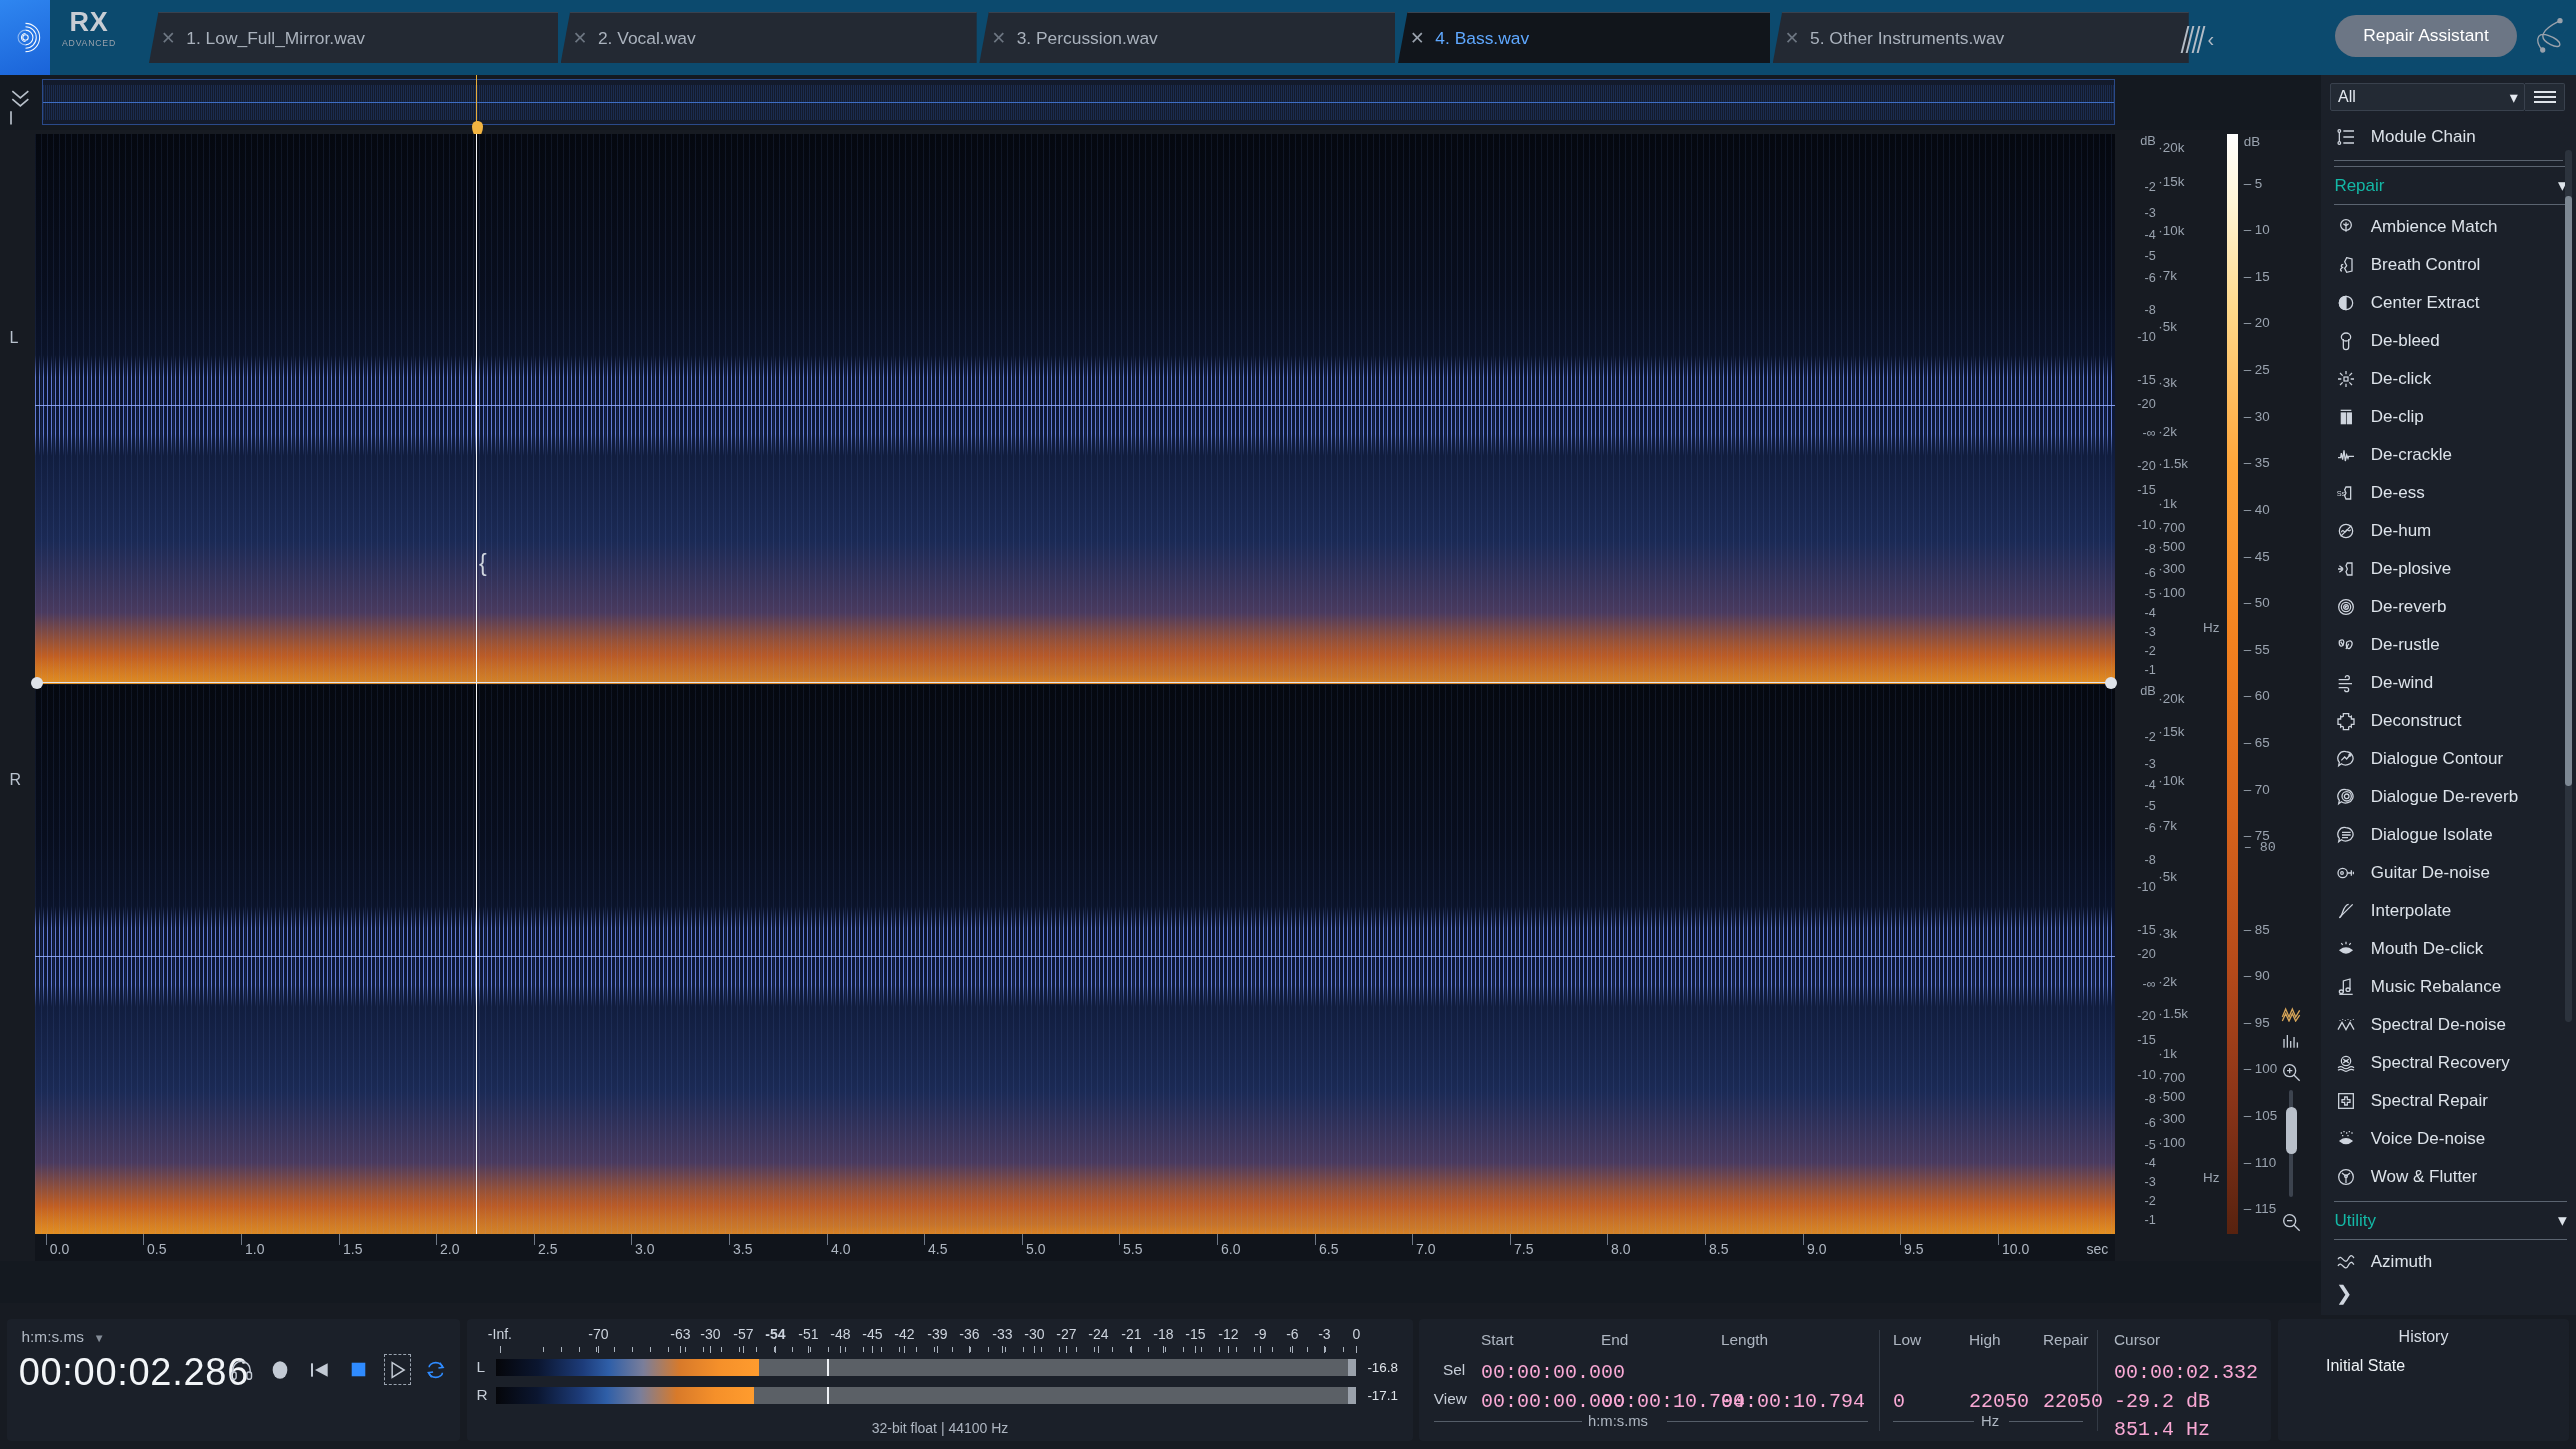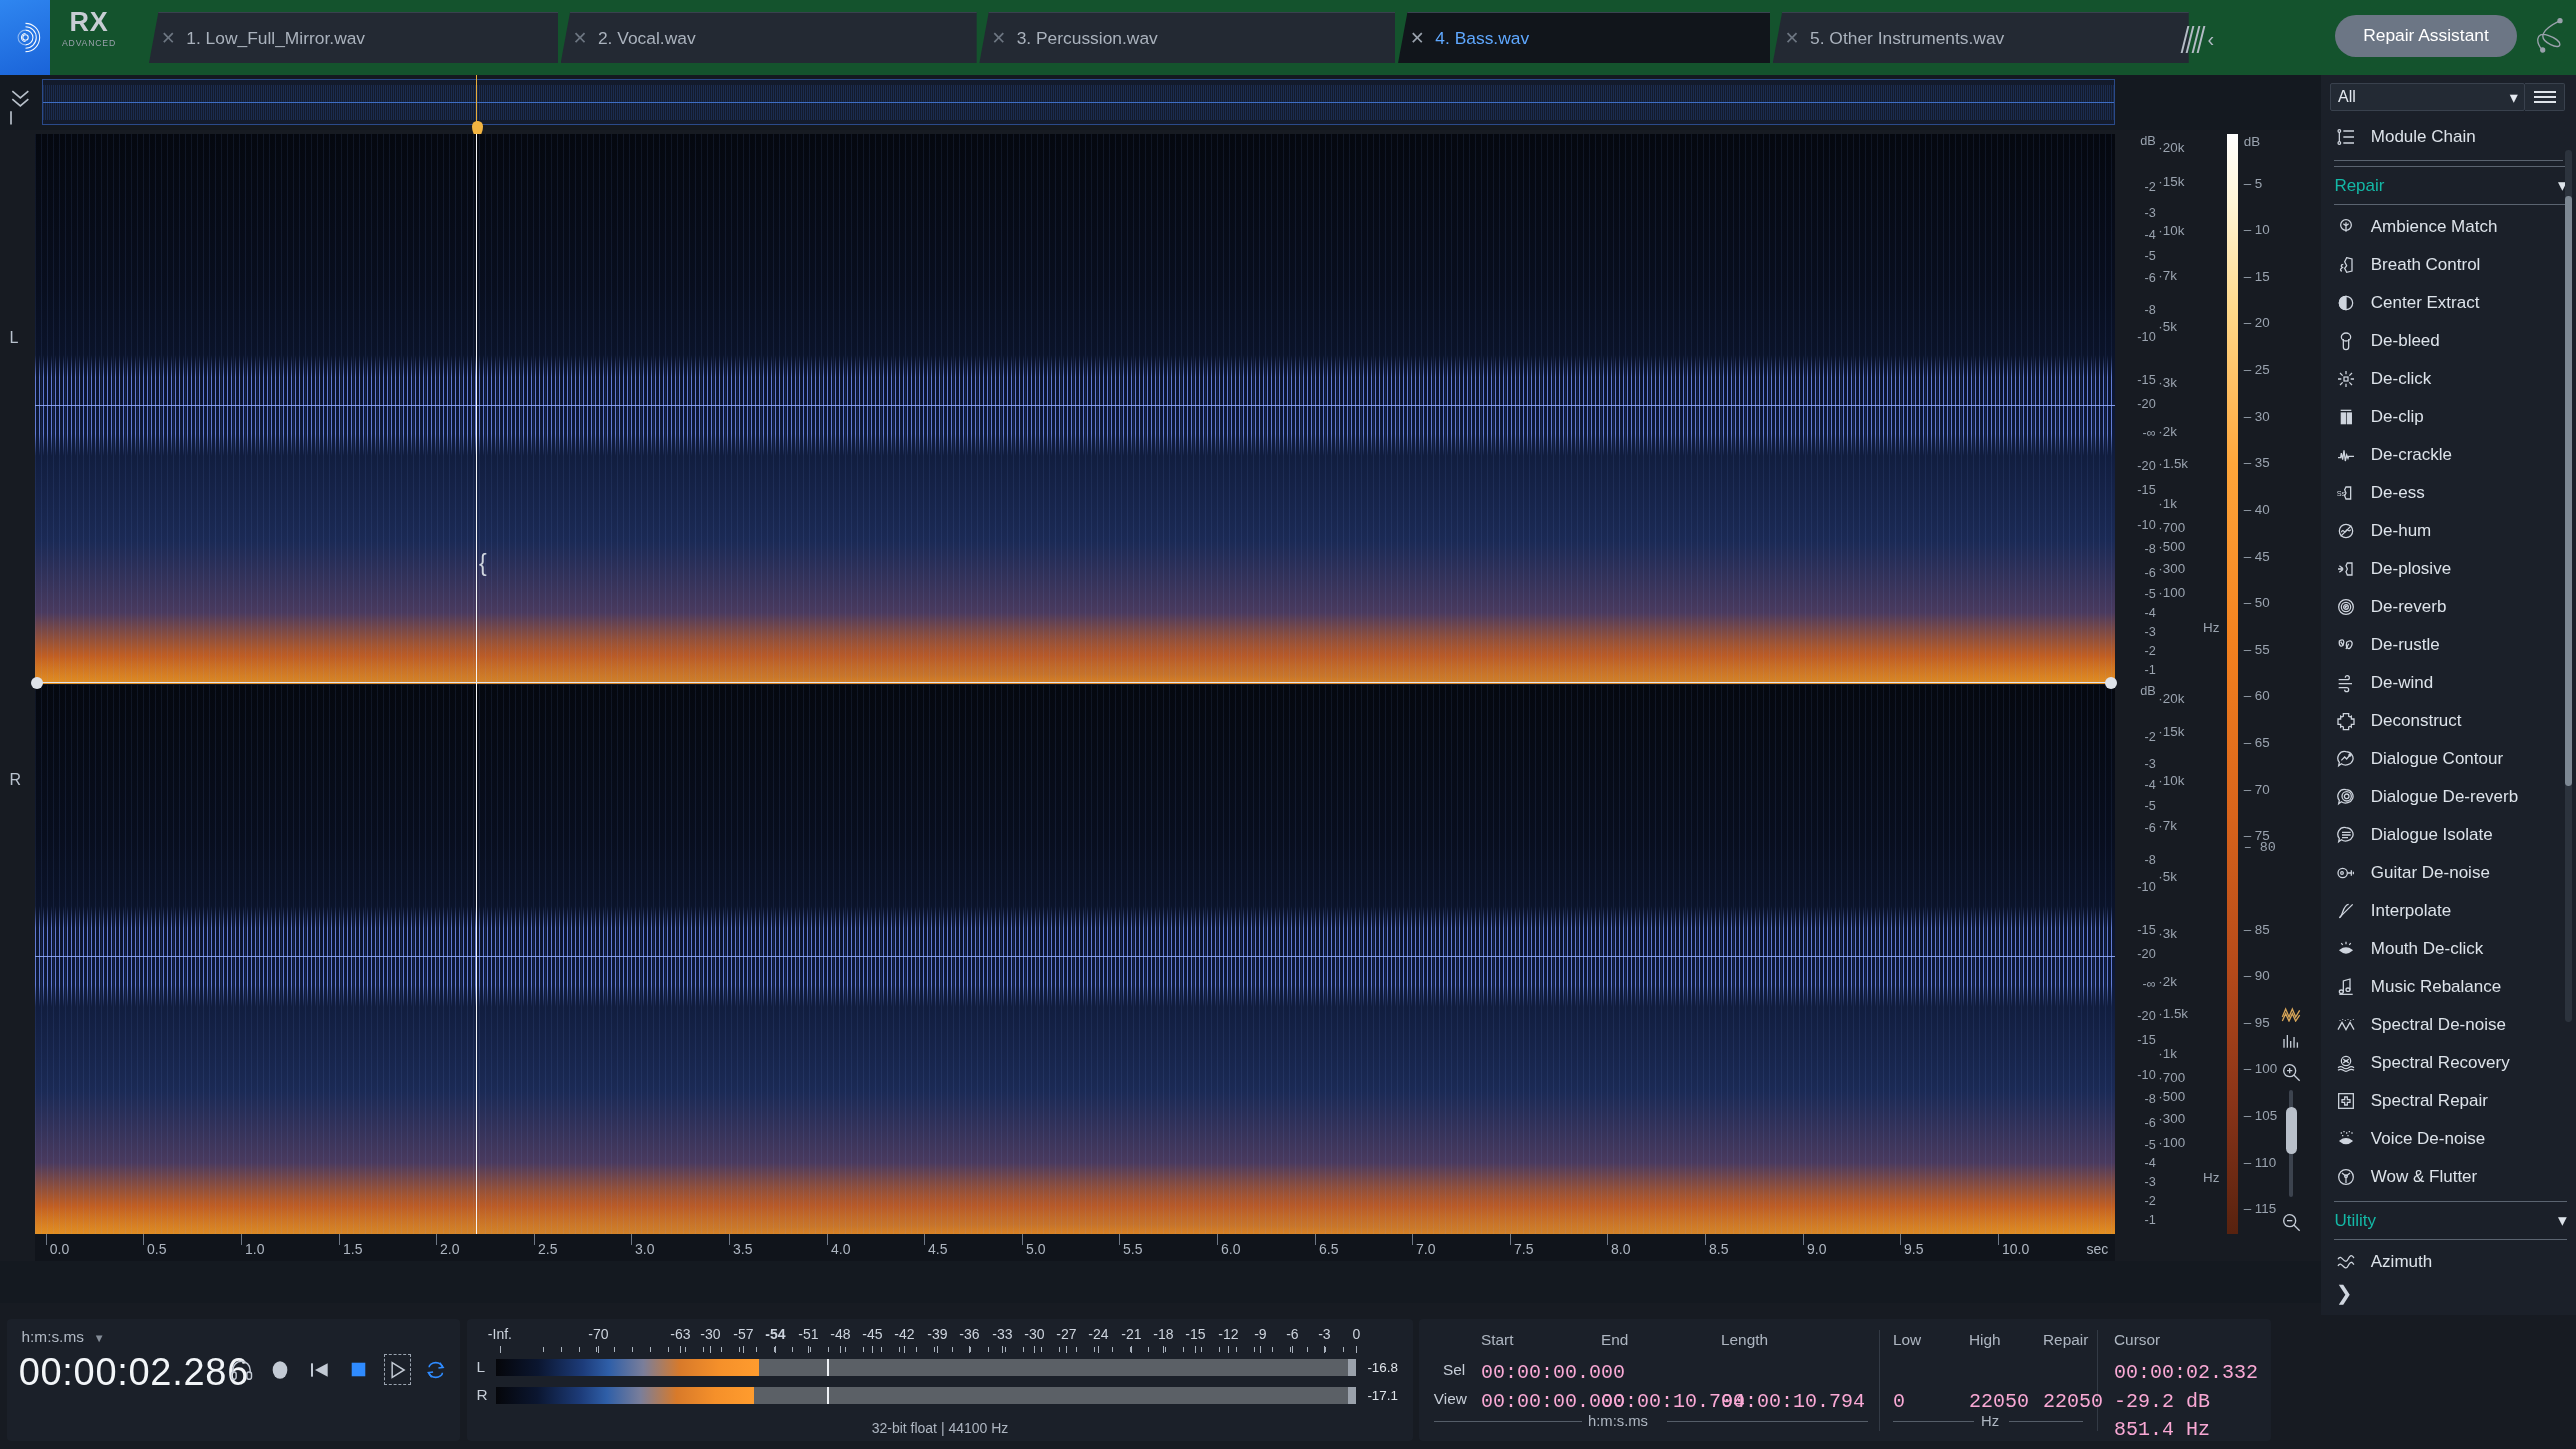--- a/index.html
+++ b/index.html
@@ -6,21 +6,21 @@
   html, body {
     width: 2576px; height: 1449px;
     background: #15191f;
     font-family: "Liberation Sans", sans-serif;
     color: #c9ced6;
     overflow: hidden;
   }
   .app { position: relative; width: 2576px; height: 1449px; background: #171b22; }
 
   
-  .topbar { position: absolute; left:0; top:0; width:2576px; height:75px; background:#14532d; }
+  .topbar { position: absolute; left:0; top:0; width:2576px; height:75px; background:#0c4a6e; }
   .logo-box { position:absolute; left:0; top:0; width:50px; height:75px;
      background: linear-gradient(160deg,#2f86f0,#1a63d8); display:flex; align-items:center; justify-content:center; }
   .rx-brand { position:absolute; left:59px; top:9.4px; width:60px; text-align:center; }
   .rx-brand .rx { font-size:27px; font-weight:bold; color:#c8cdd4; letter-spacing:0.7px; line-height:27px; font-family:"Liberation Sans", sans-serif;}
   .rx-brand .adv { font-size:8.7px; color:#9aa2ac; letter-spacing:0.8px; margin-top:1.3px; }
 
   .tabs { position:absolute; left:149px; top:12px; height:63px; display:flex; }
   .tab { position:relative; height:51px; display:flex; align-items:center; padding:0 17.4px 0 12px;
      background:#232933; color:#aab2bd; font-size:17.4px; white-space:nowrap;
      clip-path: polygon(9.4px 0, 100% 0, 100% 100%, 0 100%);
@@ -659,20 +659,24 @@
     <div class="iline" style="left:474px; top:102px; width:81px"></div>
     <div class="iunit" style="left:562px; top:94px">Hz</div>
     <div class="iline" style="left:590px; top:102px; width:74px"></div>
 
     <div class="ihdr" style="left:695px; top:12px">Cursor</div>
     <div class="ival" style="left:695px; top:42px">00:00:02.332</div>
     <div class="ival" style="left:695px; top:71px">-29.2 dB</div>
     <div class="ival" style="left:695px; top:99px">851.4 Hz</div>
   </div>
 
+  <div class="panel p-history">
+    <div class="hhdr">History</div>
+    <div class="hitem">Initial State</div>
+  </div>
 
   <div class="modpanel">
     <div class="modtop">
       <div class="modsel">
         <span>All</span>
         <span>▾</span>
       </div>
       <div class="modlist-btn">
           <i></i>
           <i></i>

